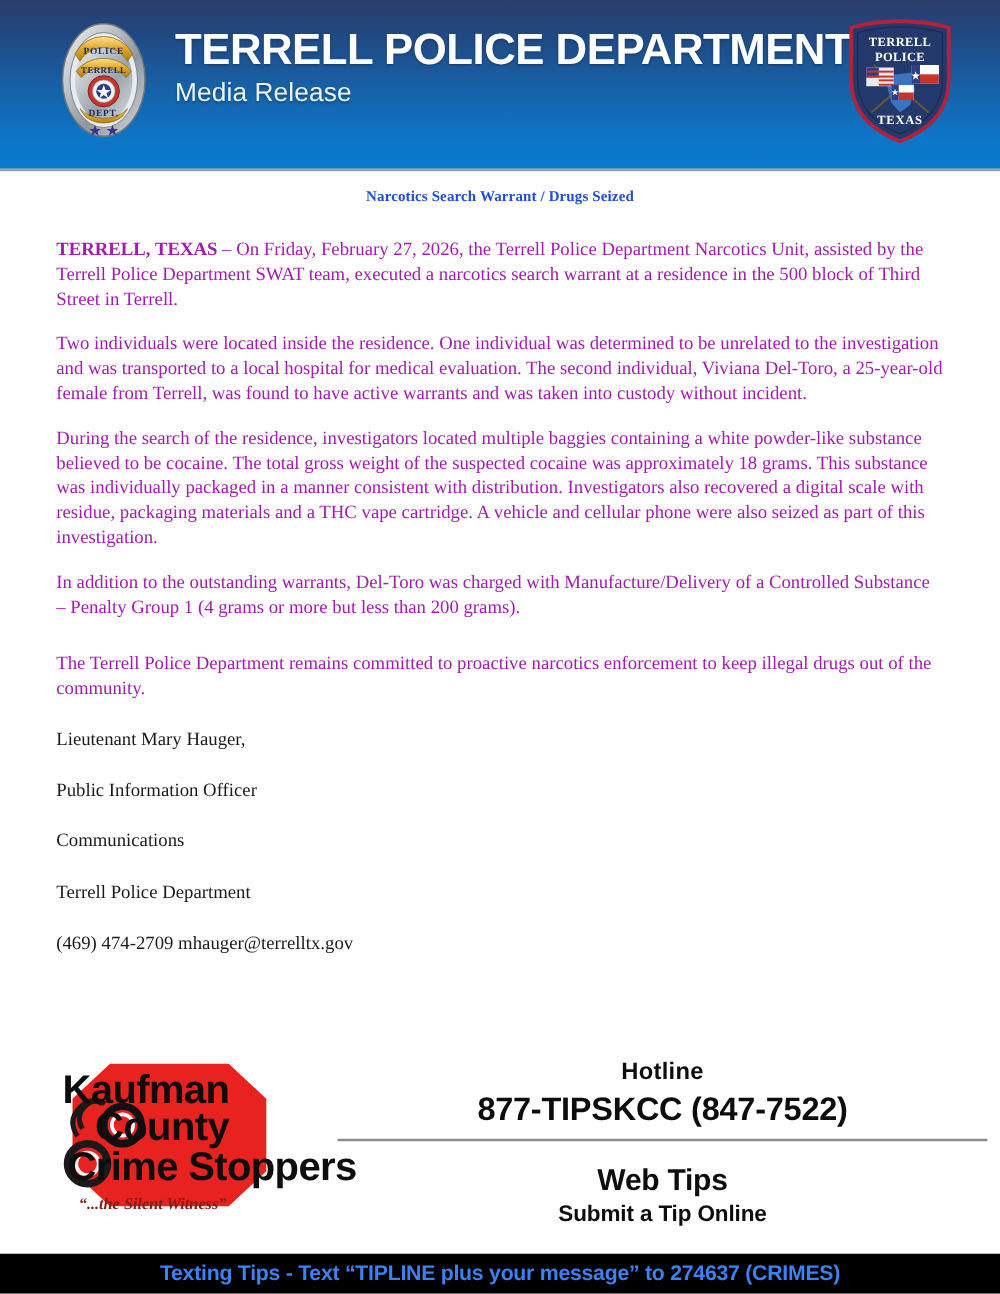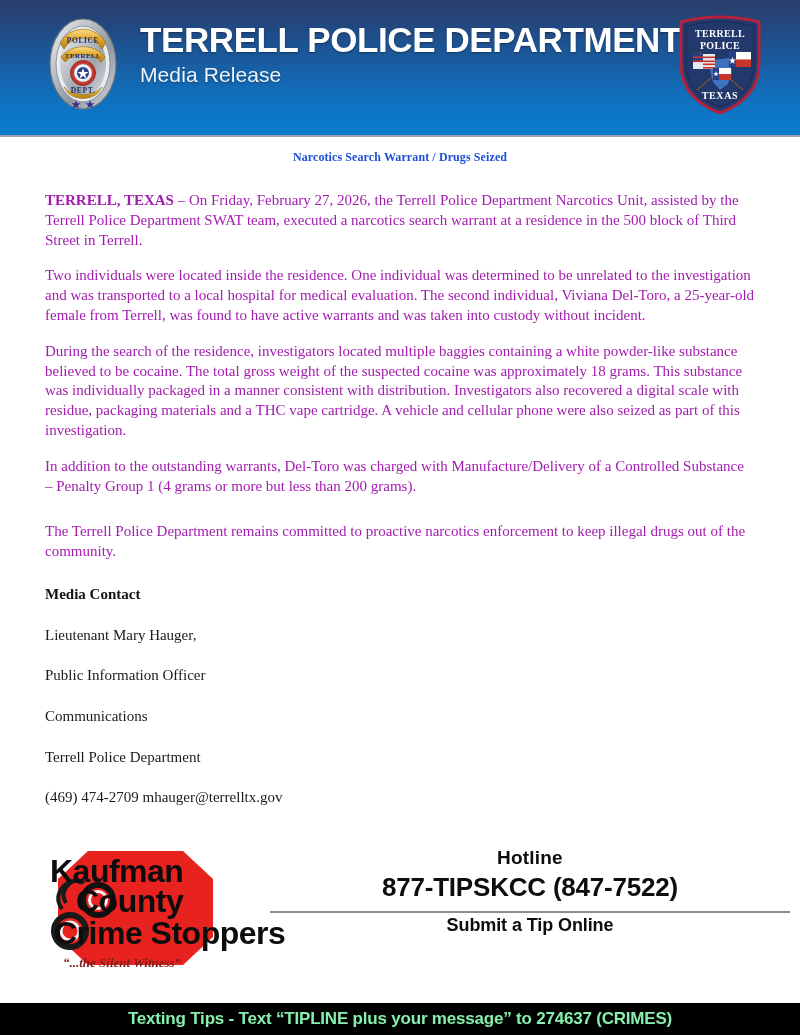--- a/index.html
+++ b/index.html
@@ -194,21 +194,21 @@
     letter-spacing: -0.1px;
   }
 
   .bottom-bar {
     position: absolute;
     left: 0;
     top: 1003px;
     width: 800px;
     height: 32px;
     background: #000000;
-    color: #86efac;
+    color: #3b82f6;
     font-family: "Liberation Sans", sans-serif;
     font-weight: bold;
     font-size: 17px;
     display: flex;
     align-items: center;
     justify-content: center;
     letter-spacing: -0.2px;
   }
 </style>
 </head>
@@ -293,21 +293,20 @@
 
   <p class="para">Two individuals were located inside the residence. One individual was determined to be unrelated to the investigation and was transported to a local hospital for medical evaluation. The second individual, Viviana Del-Toro, a 25-year-old female from Terrell, was found to have active warrants and was taken into custody without incident.</p>
 
   <p class="para">During the search of the residence, investigators located multiple baggies containing a white powder-like substance believed to be cocaine. The total gross weight of the suspected cocaine was approximately 18 grams. This substance was individually packaged in a manner consistent with distribution. Investigators also recovered a digital scale with residue, packaging materials and a THC vape cartridge. A vehicle and cellular phone were also seized as part of this investigation.</p>
 
   <p class="para">In addition to the outstanding warrants, Del-Toro was charged with Manufacture/Delivery of a Controlled Substance – Penalty Group 1 (4 grams or more but less than 200 grams).</p>
 
 
   <p class="para gap-top">The Terrell Police Department remains committed to proactive narcotics enforcement to keep illegal drugs out of the community.</p>
 
-  <div class="contact-head">Media Contact</div>
   <div class="contact-line">Lieutenant Mary Hauger,</div>
   <div class="contact-line">Public Information Officer</div>
   <div class="contact-line">Communications</div>
   <div class="contact-line">Terrell Police Department</div>
   <div class="contact-line">(469) 474-2709 mhauger@terrelltx.gov</div>
 </div>
 
 <div class="footer">
 
   <div class="cs-logo">
@@ -325,17 +324,18 @@
     <div class="cs-line cs-kaufman">Kaufman</div>
     <div class="cs-line cs-county">County</div>
     <div class="cs-line cs-crime">Crime Stoppers</div>
     <div class="cs-tag">“...the Silent Witness”</div>
   </div>
 
   <div class="tips-block">
     <div class="tips-hotline-label">Hotline</div>
     <div class="tips-hotline-number">877-TIPSKCC (847-7522)</div>
     <hr class="tips-divider">
+    <div class="tips-web-label">Web Tips</div>
     <div class="tips-web-sub">Submit a Tip Online</div>
   </div>
 </div>
 
 <div class="bottom-bar">Texting Tips - Text “TIPLINE plus your message” to 274637 (CRIMES)</div>
 
 </body></html>

